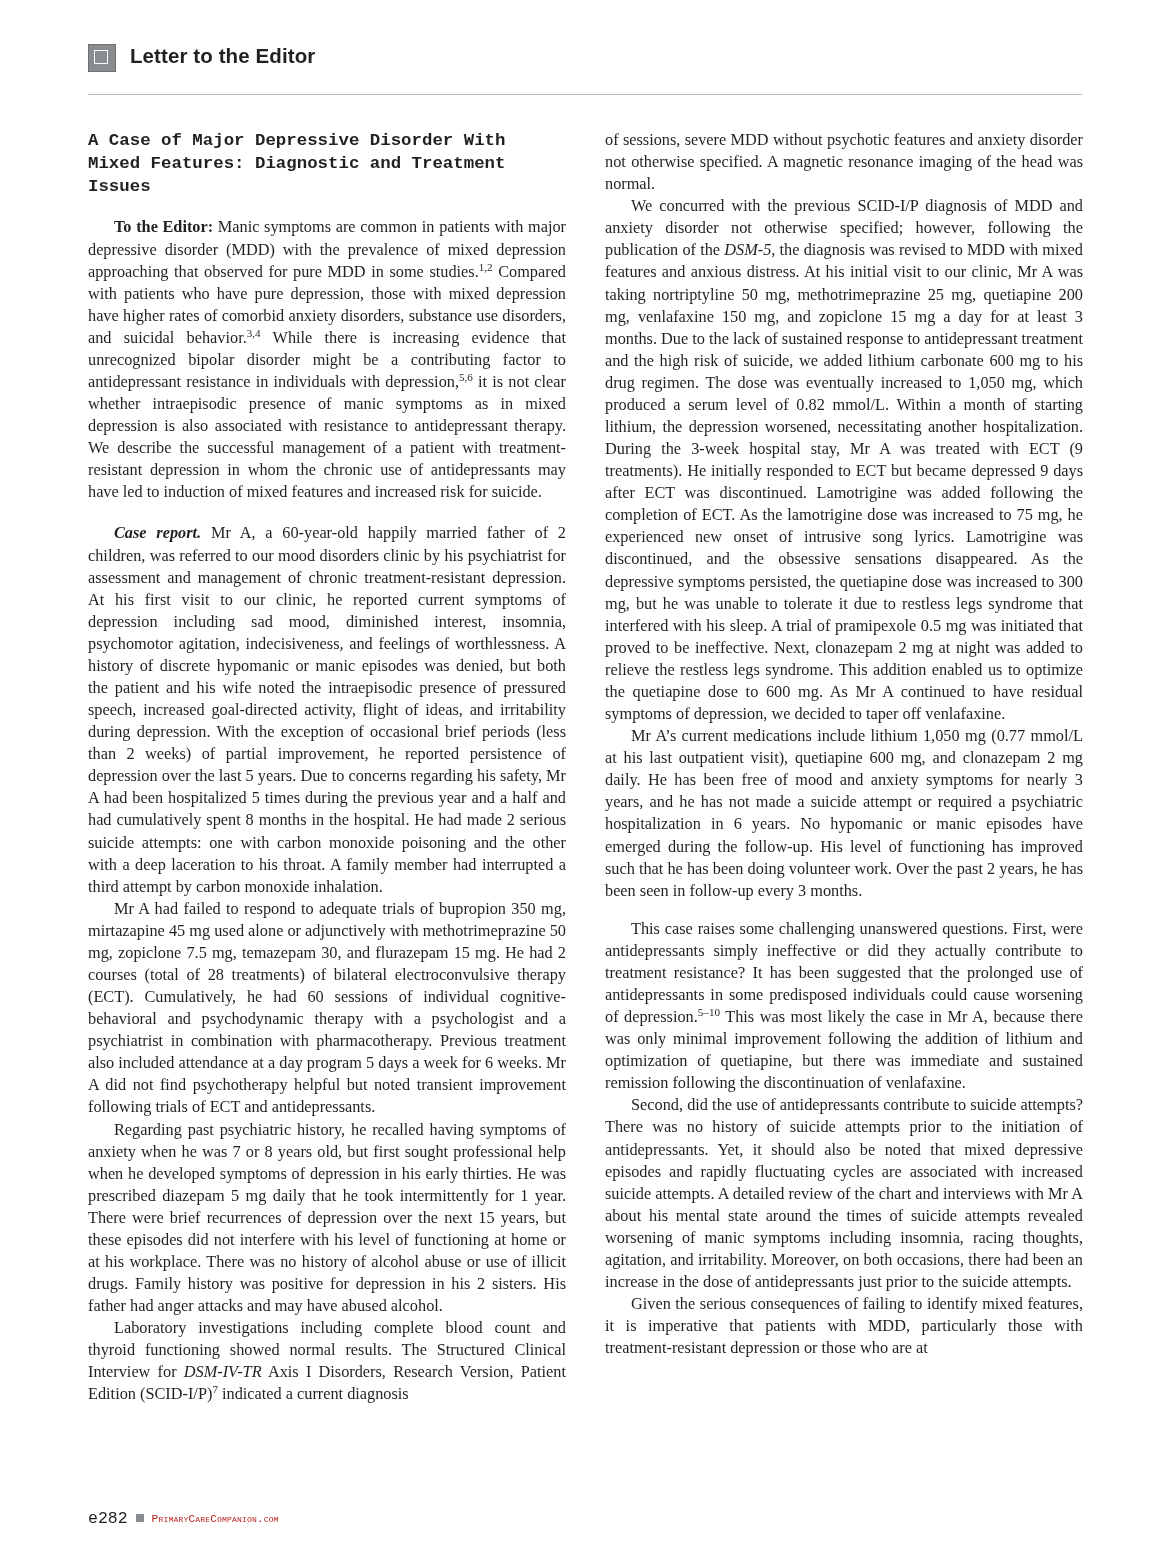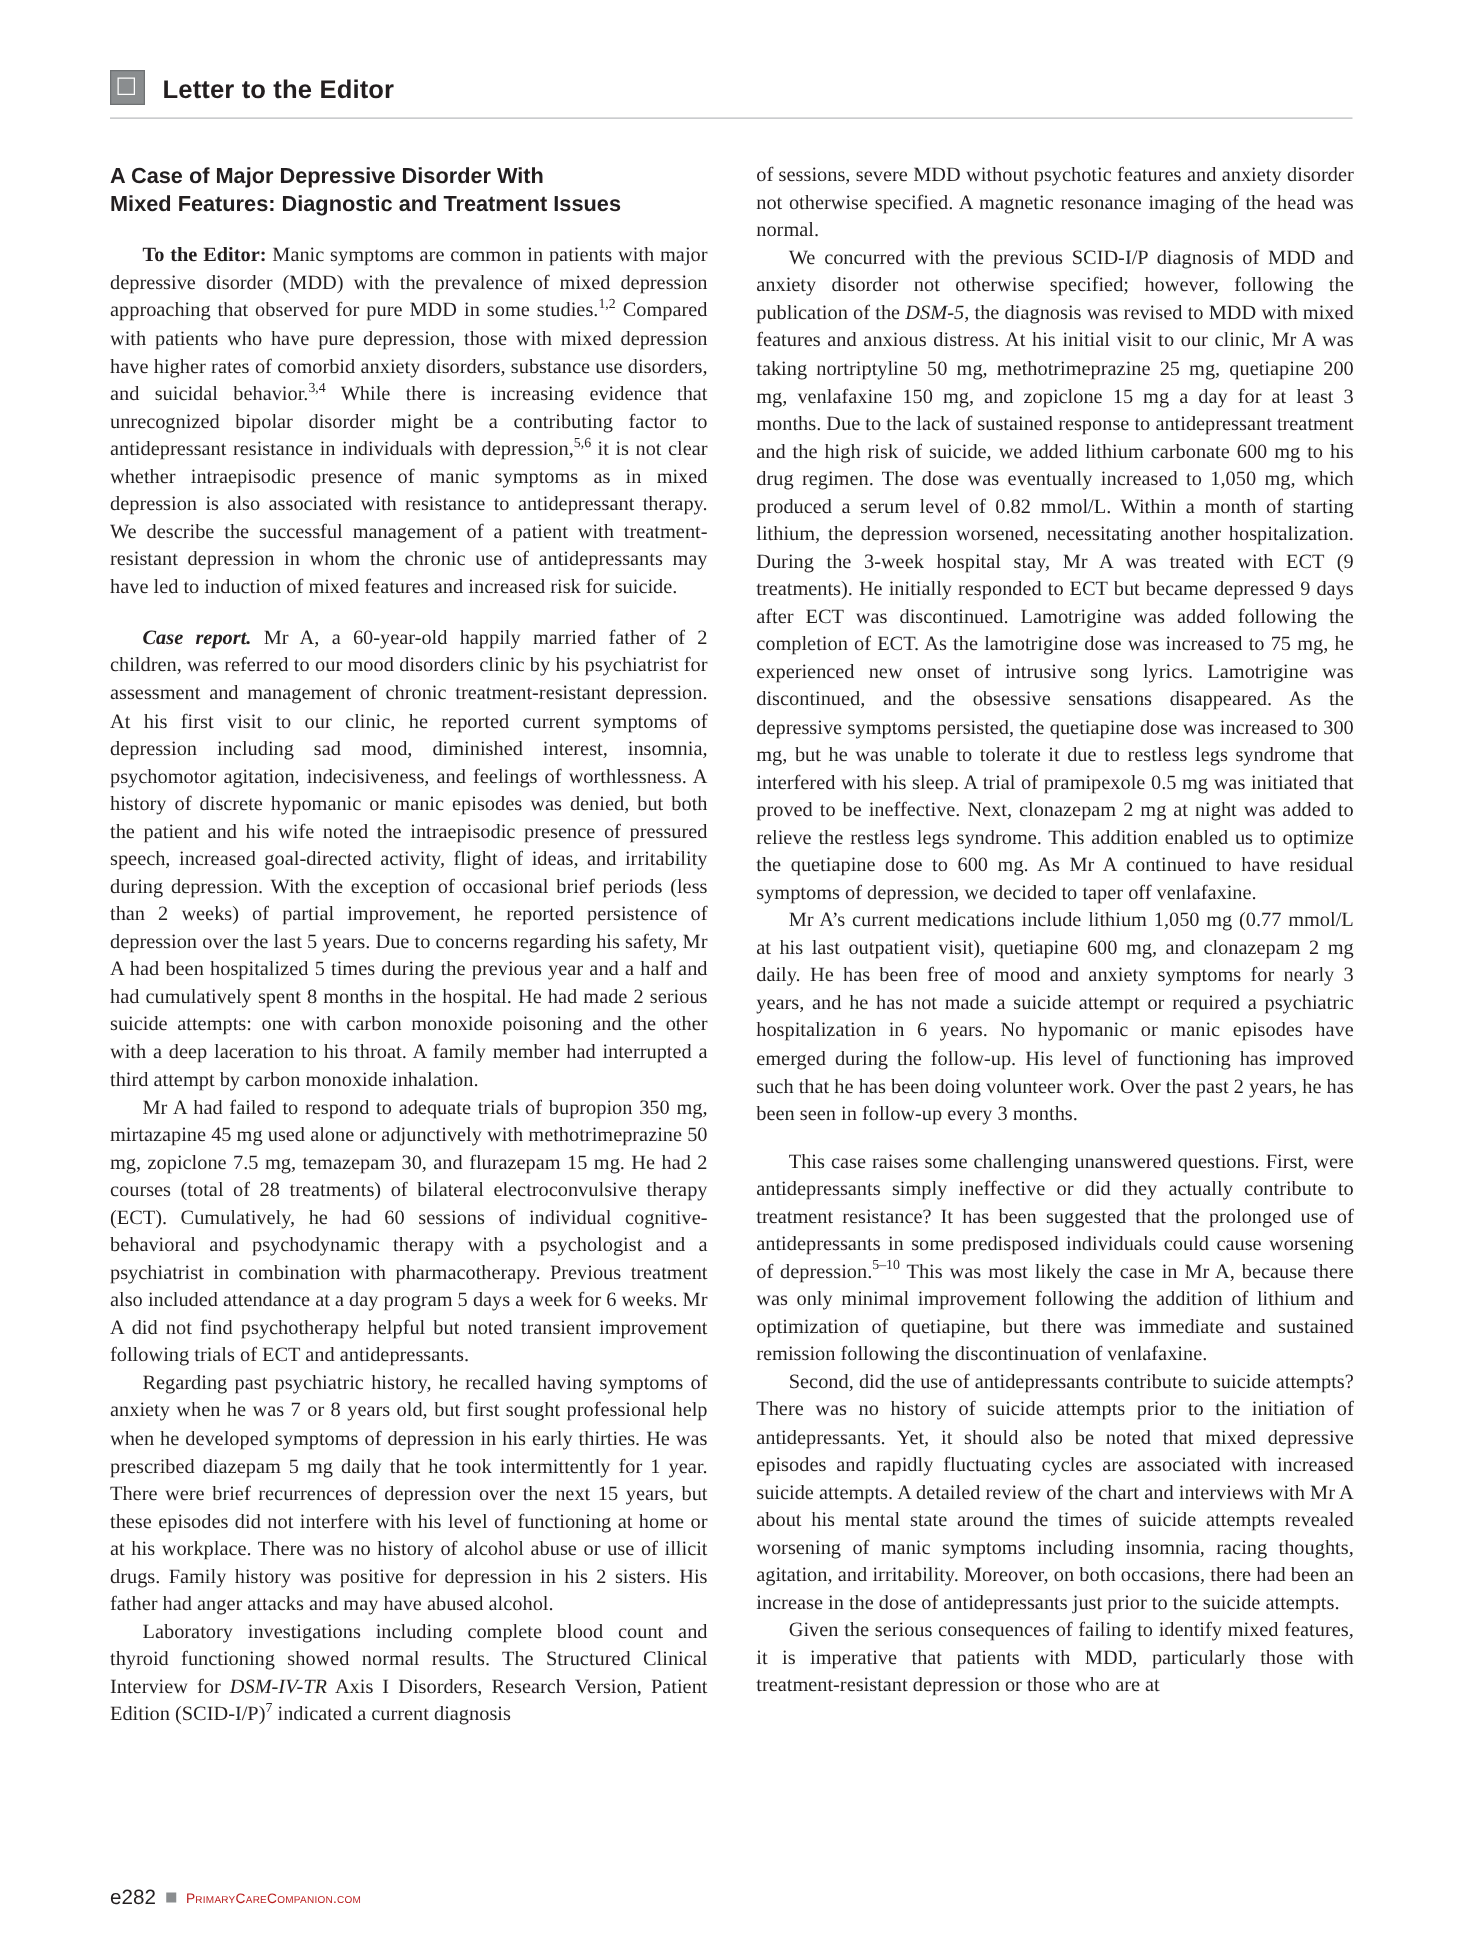--- a/index.html
+++ b/index.html
@@ -19,21 +19,21 @@
     position: absolute;
     top: 0; left: 0;
     width: 1170px;
     height: 1566px;
     box-sizing: border-box;
     padding: 44px 88px 40px 88px;
   }
   
   .header {
     display: flex;
-    align-items: flex-end;
+    align-items: flex-start;
     border-bottom: 1px solid #b9bcbe;
     padding-bottom: 10px;
     margin-bottom: 34px;
     height: 40px;
   }
   .header-mark {
     width: 26px;
     height: 26px;
     background: #8a8d8f;
     border: 1px solid #6e7173;
@@ -60,21 +60,21 @@
   .columns {
     display: flex;
     gap: 39px;
     height: 1330px;
   }
   .col {
     width: 478px;
     flex: 0 0 auto;
   }
   .article-title {
-    font-family: Liberation Sans, sans-serif;
+    font-family: Liberation Mono, monospace;
     font-weight: bold;
     font-size: 17.4px;
     line-height: 1.33;
     color: #231f20;
     margin: 0 0 18px 0;
   }
   p {
     margin: 0;
     font-size: 16.3px;
     line-height: 1.355;
@@ -113,21 +113,21 @@
     bottom: 38px;
     display: flex;
     justify-content: space-between;
     align-items: flex-end;
     font-size: 15px;
   }
   .footer-left {
     display: flex;
     align-items: center;
     gap: 7px;
-    font-family: Liberation Sans, sans-serif;
+    font-family: Liberation Mono, monospace;
   }
   .footer-page {
     font-size: 16.5px;
     color: #231f20;
   }
   .footer-sq {
     display: inline-block;
     width: 8px; height: 8px;
     background: #8a8d8f;
     margin: 0 1px 2px 1px;

